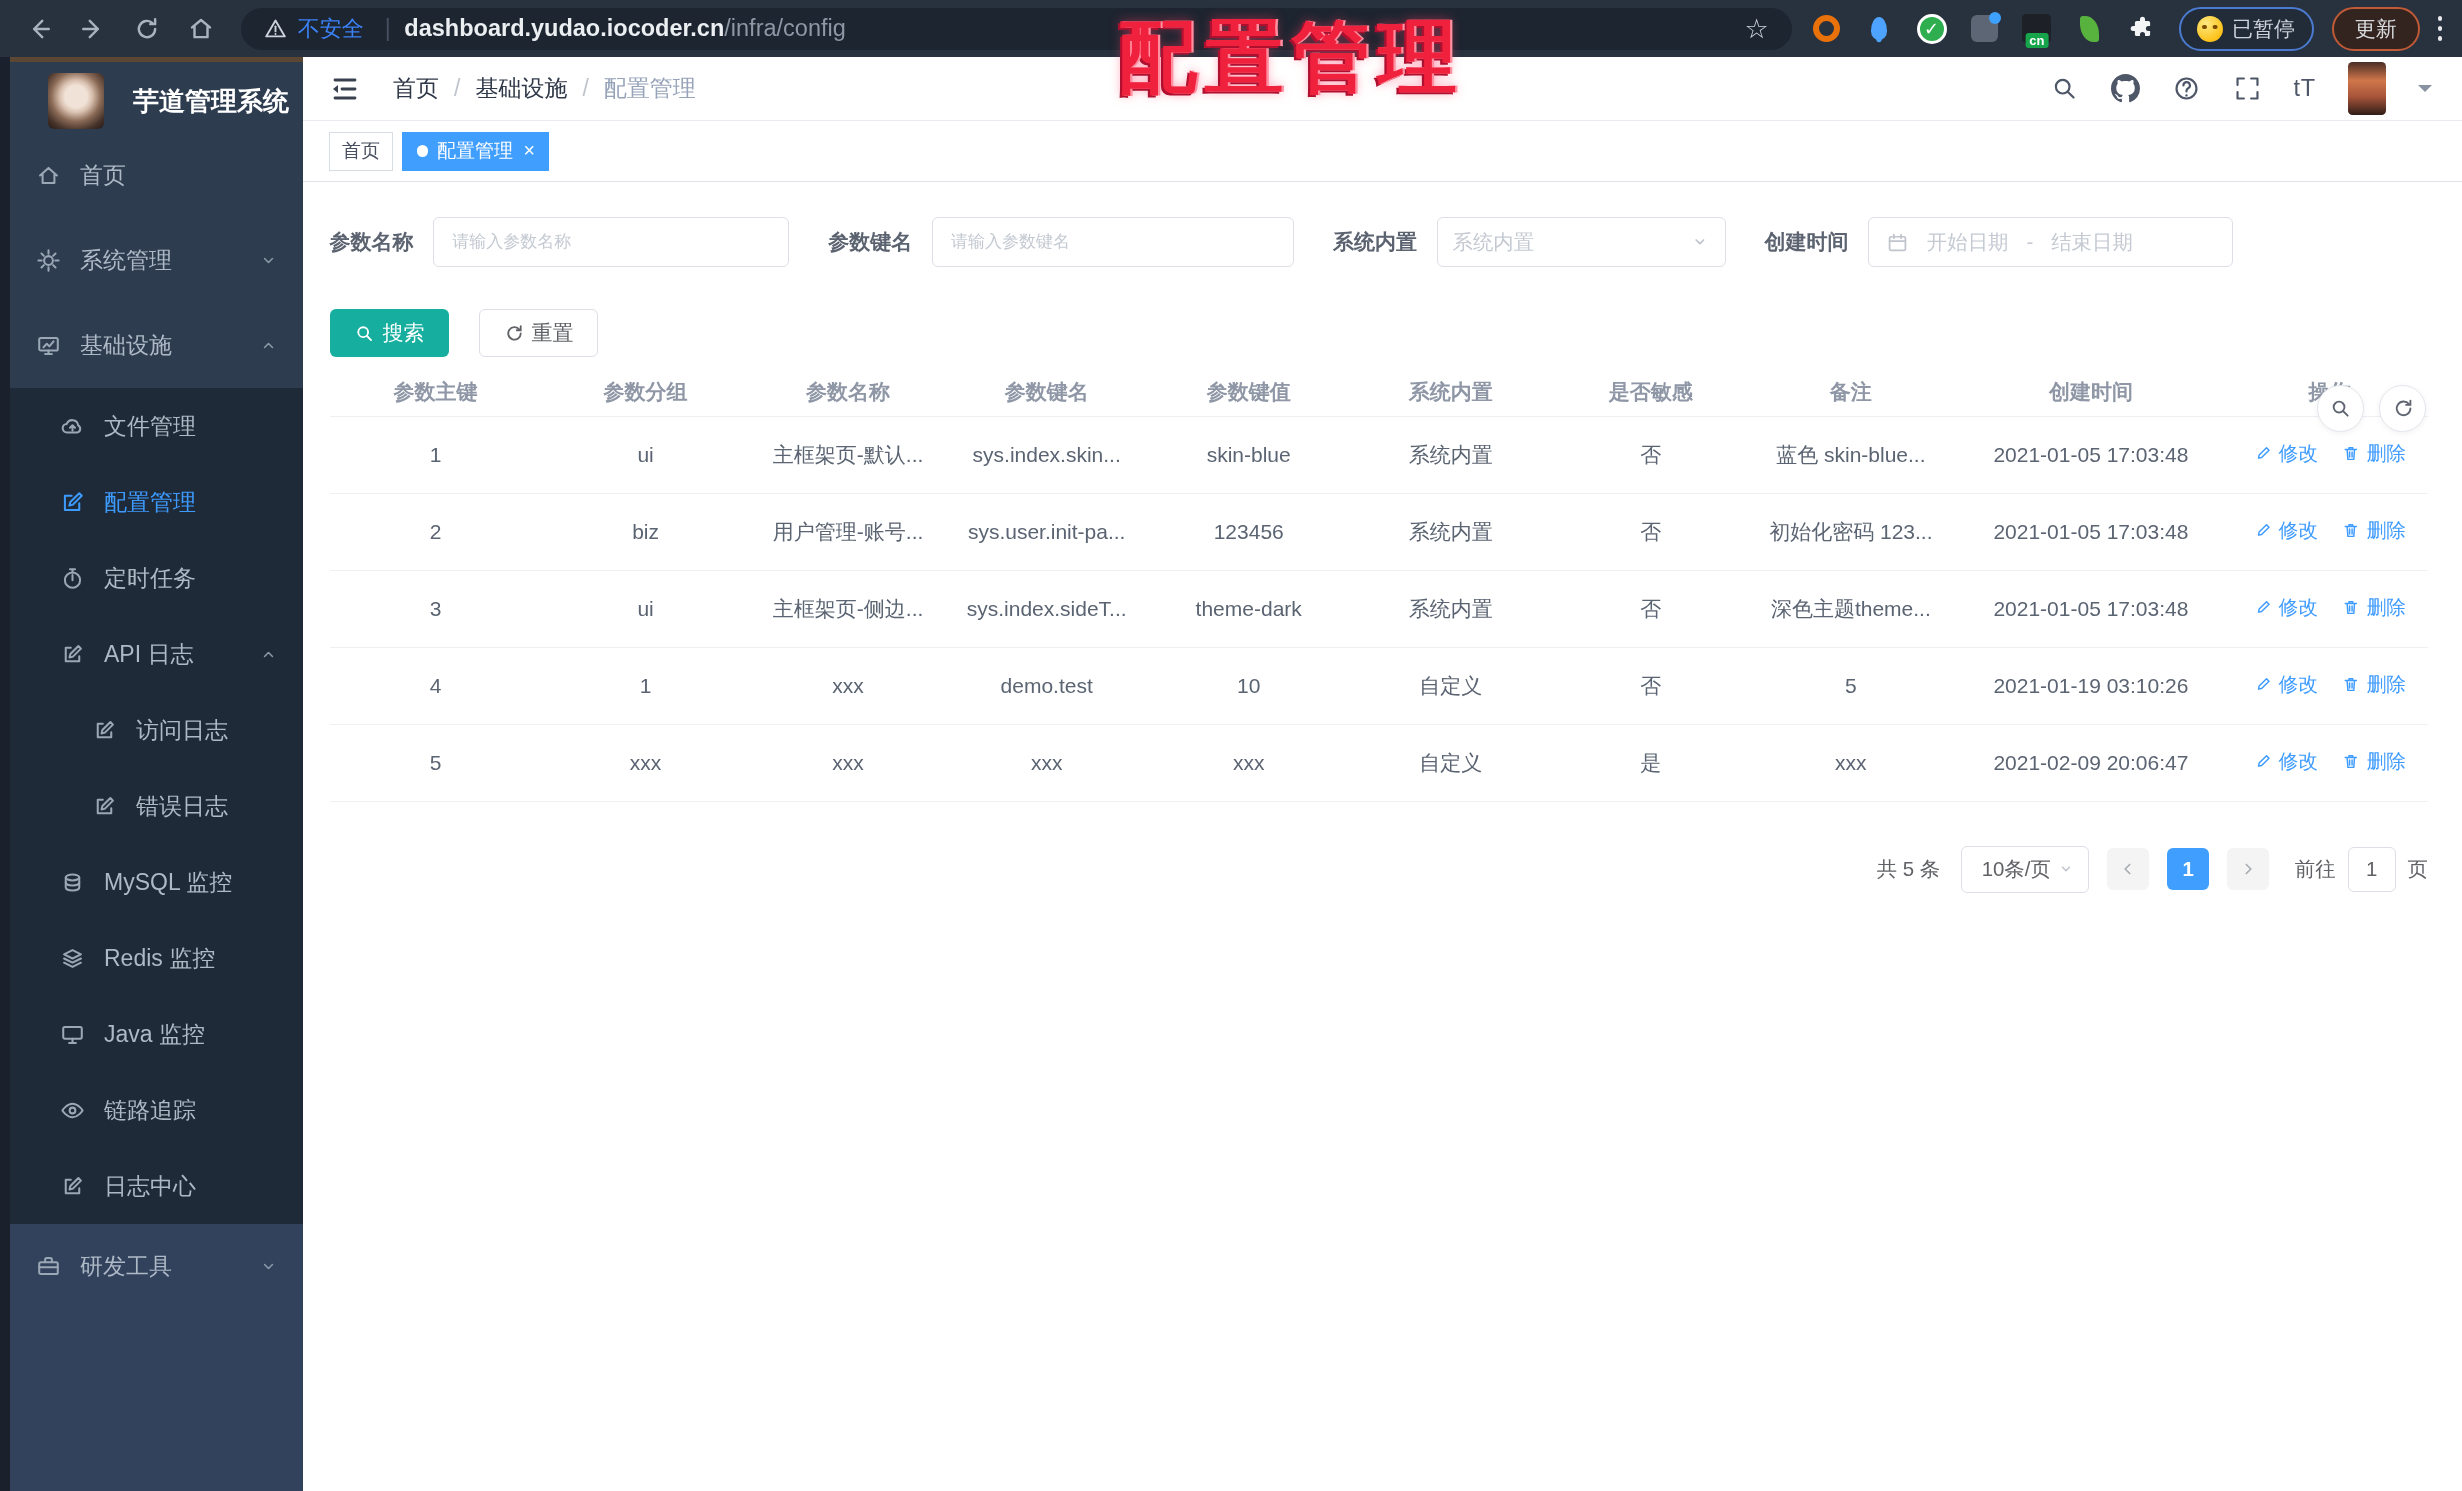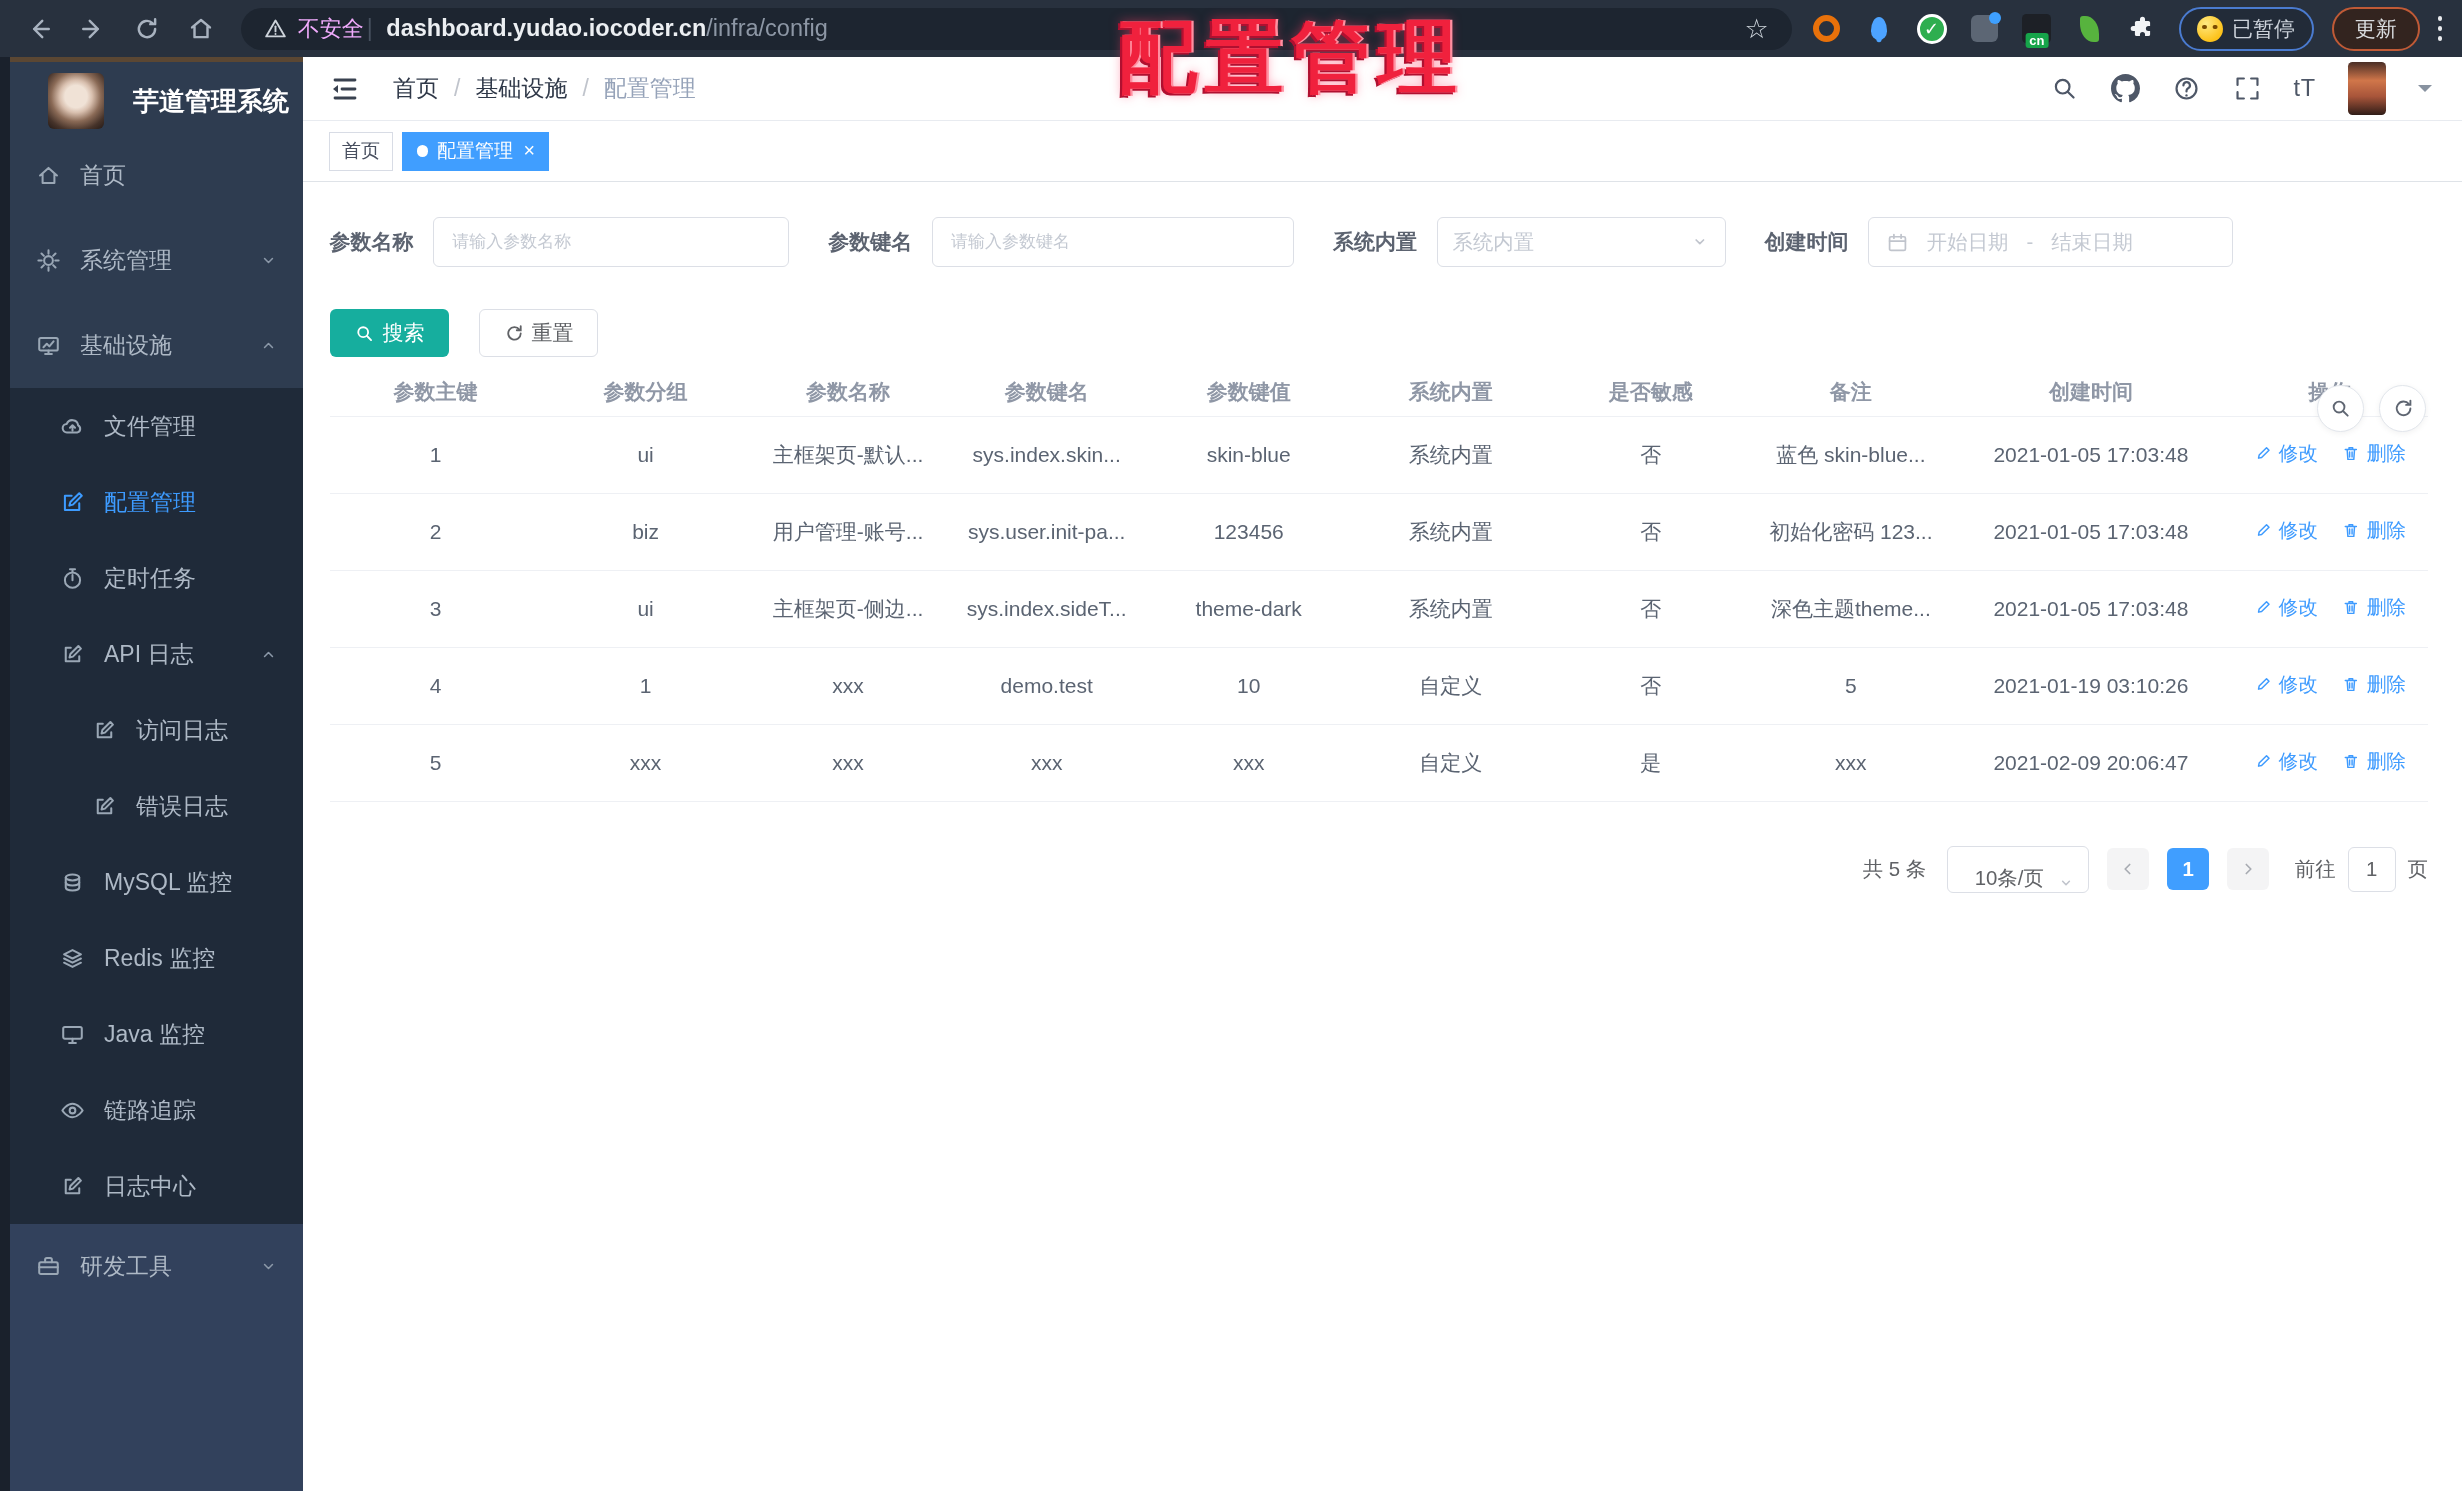--- a/index.html
+++ b/index.html
@@ -7,21 +7,21 @@
   font-family:"Liberation Sans","DejaVu Sans",sans-serif;}
 .screen{position:relative;width:2462px;height:1491px;overflow:hidden}
 
 
 .browser{height:57px;background:#28313e;display:flex;align-items:center;padding:0 19.7px;position:relative;z-index:5}
 .nav-ic{width:39px;height:39px;margin-right:16.6px;display:flex;align-items:center;justify-content:center;color:#a9b3c0;border-radius:50%}
 .nav-ic svg{width:26px;height:26px}
 .urlbar{height:42px;width:1604px;background:#1d2530;border-radius:21px;display:flex;align-items:center;padding:0 23px;margin:0 18px 0 4.5px;color:#dde2e8}
 .urlbar .warn{color:#cdd3da;margin-right:10.6px;display:flex}
 .urlbar .warn svg{width:23px;height:23px}
-.sec-label{font-size:22px;color:#f0abfc;margin-right:3px;white-space:nowrap}
+.sec-label{font-size:22px;color:#3b82f6;margin-right:21px;white-space:nowrap}
 .url-sep{color:#47515f;font-size:23px;margin-right:13.6px}
 .url-host{font-size:23.5px;font-weight:700;color:#eceff2;white-space:nowrap}
 .url-path{font-size:23.5px;color:#8d97a5;white-space:nowrap}
 .url-star{margin-left:auto;font-size:27px;color:#cfd6dd}
 .ext-row{display:flex;align-items:center;gap:19.7px;margin-right:19.7px}
 .ext{width:33px;height:33px;display:flex;align-items:center;justify-content:center;position:relative}
 .ext-orange-ring{width:27px;height:27px;border:6.8px solid #e8710a;border-radius:50%}
 .ext-blue-pin{width:16.6px;height:23px;background:#4da3ff;border-radius:50% 50% 50% 50%/60% 60% 40% 40%;box-shadow:0 7.6px 0 -5.3px #4da3ff}
 .ext-green-check{width:30px;height:30px;border-radius:50%;background:#2eae4f;border:3px solid #fff;display:flex;align-items:center;justify-content:center;color:#fff;font-size:18px;font-weight:700}
 .ext-grey-cube{width:27px;height:27px;background:#5c6674;border-radius:6px;position:relative}
@@ -121,21 +121,21 @@
 table.grid{margin-top:12px;width:100%;border-collapse:collapse;table-layout:fixed}
 .grid th{height:47px;font-size:21px;font-weight:700;color:#8f97a6;text-align:center;border-bottom:1.5px solid #eef0f4;white-space:nowrap;overflow:hidden}
 .grid td{height:77px;font-size:21px;color:#5b6472;text-align:center;border-bottom:1.5px solid #eef0f4;white-space:nowrap;overflow:hidden}
 .op-link{color:#3e9bff;font-size:19.7px;text-decoration:none;display:inline-flex;align-items:center;gap:6px;cursor:pointer}
 .op-link svg{width:19.7px;height:19.7px}
 .op-link + .op-link{margin-left:23px}
 
 
 .pagination{margin-top:44px;display:flex;align-items:center;justify-content:flex-end;gap:18px;font-size:20.4px;color:#606266}
 .pg-total{margin-right:3px;white-space:nowrap}
-.pg-size{width:142px;height:47px;border:1.5px solid #dcdfe6;border-radius:6px;display:flex;align-items:flex-end;padding:0 13.6px;cursor:pointer}
+.pg-size{width:128px;height:47px;border:1.5px solid #dcdfe6;border-radius:6px;display:flex;align-items:center;padding:0 13.6px;cursor:pointer}
 .pg-size span{flex:1;text-align:center;color:#606266}
 .pg-size svg{width:18px;height:18px;color:#c0c4cc}
 .pg-btn{width:42px;height:42px;border-radius:6px;background:#f4f4f5;display:flex;align-items:center;justify-content:center;color:#a8abb2;cursor:pointer}
 .pg-btn svg{width:18px;height:18px}
 .pg-page{width:42px;height:42px;border-radius:6px;background:#409eff;color:#fff;font-weight:700;display:flex;align-items:center;justify-content:center;cursor:pointer}
 .pg-goto{display:flex;align-items:center;gap:12px;margin-left:7.6px;white-space:nowrap}
 .pg-input{width:48px;height:45px;border:1.5px solid #dcdfe6;border-radius:6px;text-align:center;font-size:20.4px;color:#606266;outline:none}
 
 
 .watermark{position:absolute;left:1118px;top:4.5px;z-index:9;font-size:79px;font-weight:900;letter-spacing:7.6px;color:#f0213d;white-space:nowrap;

